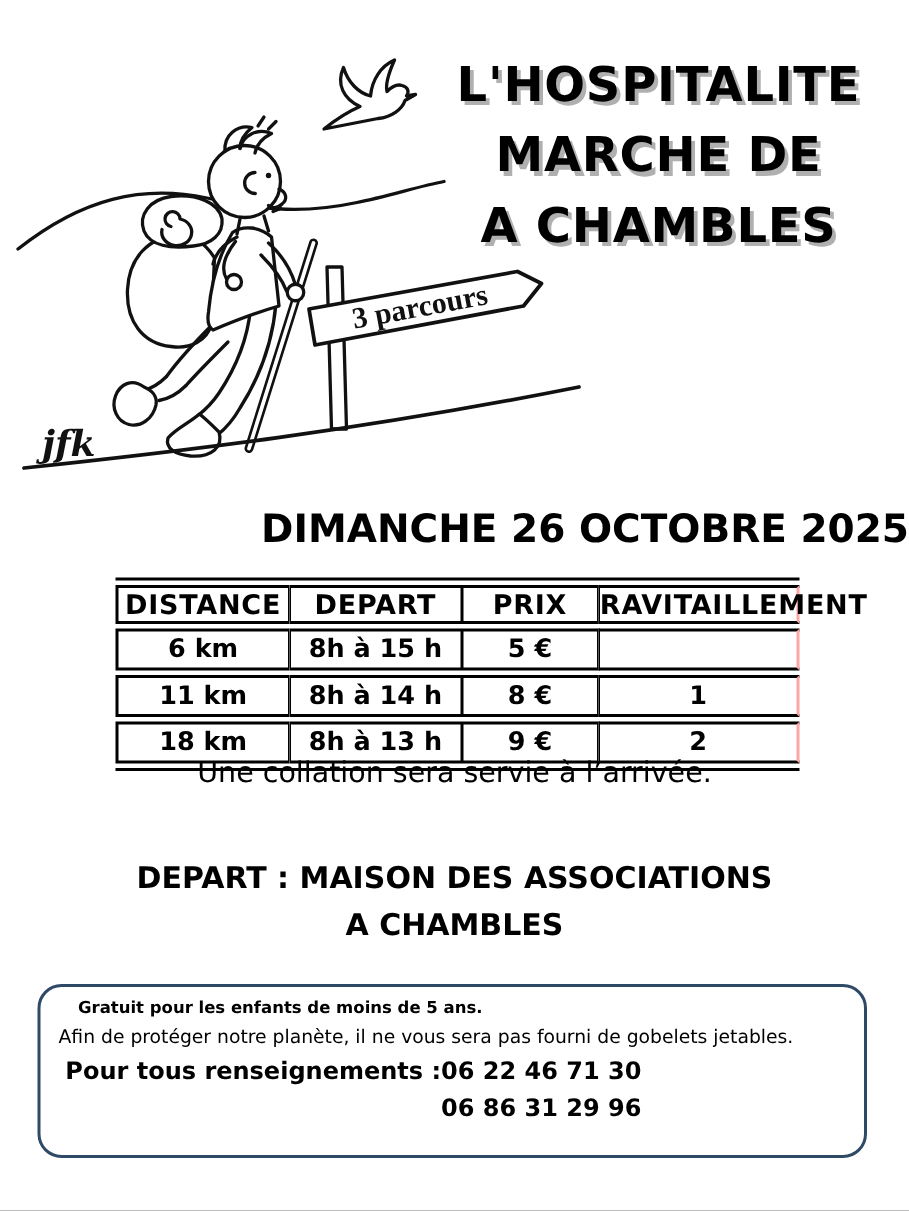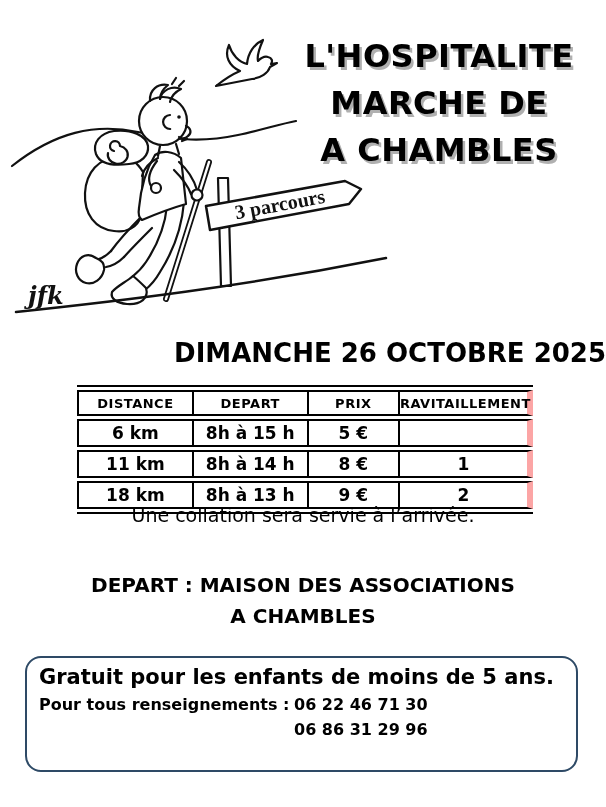--- a/index.html
+++ b/index.html
@@ -33,44 +33,44 @@
   table.prices {
     width:100%; border-collapse:separate; border-spacing:0 3px;
     text-align:center; font-weight:bold; table-layout:fixed;
   }
   table.prices th, table.prices td {
     border-top:2px solid #000; border-bottom:2px solid #000;
     border-left:1px solid #000; border-right:1px solid #000;
     background:#fff; padding:0;
   }
   table.prices th:first-child, table.prices td:first-child { border-left:2px solid #000; }
-  table.prices th:last-child,  table.prices td:last-child  { border-right:6px solid #fca5a5; }
-  table.prices th { height:22px; font-size:13px; letter-spacing:0.5px; }
+  table.prices th:last-child,  table.prices td:last-child  { border-right:2px solid #fca5a5; }
+  table.prices th { height:22px; font-size:18px; letter-spacing:0.5px; }
   table.prices td { height:24px; font-size:17px;margin-top:18px; }
   col.c1{width:25.4%} col.c2{width:25.2%} col.c3{width:20%} col.c4{width:29.4%}
 
   
   .collation {
     position:absolute; left:0; top:504px; width:606px;
     text-align:center; font-size:19px;
   }
   .depart {
     position:absolute; left:0; top:570px; width:606px;
     text-align:center; font-weight:bold; font-size:20px; line-height:31px;
   }
   
   .info-box {
     position:absolute; left:25px; top:656px; width:553px; height:116px;
     box-sizing:border-box; border:2px solid #2e4a66; border-radius:16px;
     padding:7px 12px 0 12px;
   }
-  .info-free    { font-weight:bold; font-size:21px; }
+  .info-free    { font-weight:bold; font-size:11px;margin-left:13px; }
   .info-eco     { font-size:12.5px; margin-top:5px; white-space:nowrap; }
   .contact-row  { display:flex; font-weight:bold; font-size:16px; margin-top:6px; }
-  .contact-label{ width:255px; flex-shrink:0; }
+  .contact-label{ width:255px; flex-shrink:0;text-align:right; }
   .phone        { }
 </style>
 </head>
 <body>
 
 <div class="page">
 
   <svg class="illu" viewBox="0 0 400 322" fill="none" stroke="#111" stroke-width="2.2" stroke-linecap="round" stroke-linejoin="round">
 
     <path d="M 12,166 C 55,132 95,123 138,132 C 178,141 205,142 238,135 C 258,131 280,124 296,121"></path>
@@ -188,20 +188,21 @@
 
   <div class="collation">Une collation sera servie à l’arrivée.</div>
 
   <div class="depart">
     <div>DEPART : MAISON DES ASSOCIATIONS</div>
     <div>A CHAMBLES</div>
   </div>
 
   <div class="info-box">
     <div class="info-free">Gratuit pour les enfants de moins de 5 ans.</div>
+    <div class="info-eco">Afin de protéger notre planète, il ne vous sera pas fourni de gobelets jetables.</div>
     <div class="contact-row">
       <div class="contact-label">Pour tous renseignements :</div>
       <div class="phone">06 22 46 71 30</div>
     </div>
     <div class="contact-row">
       <div class="contact-label"></div>
       <div class="phone">06 86 31 29 96</div>
     </div>
   </div>
 

